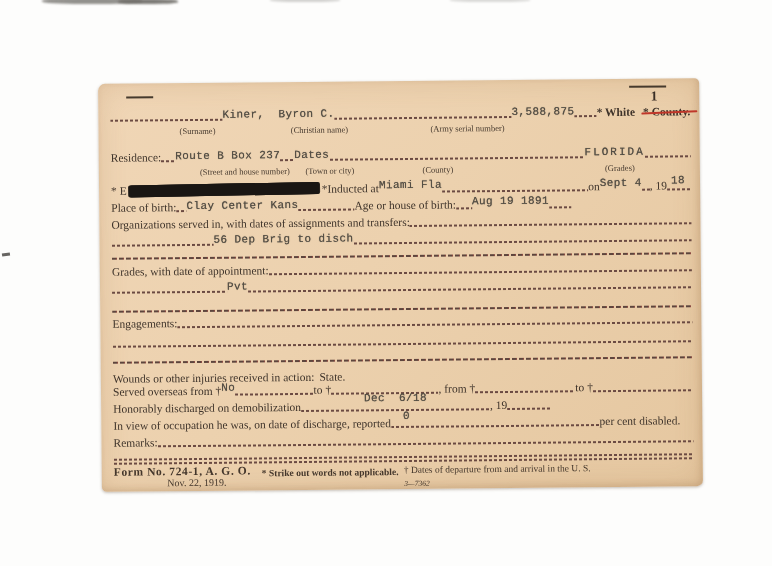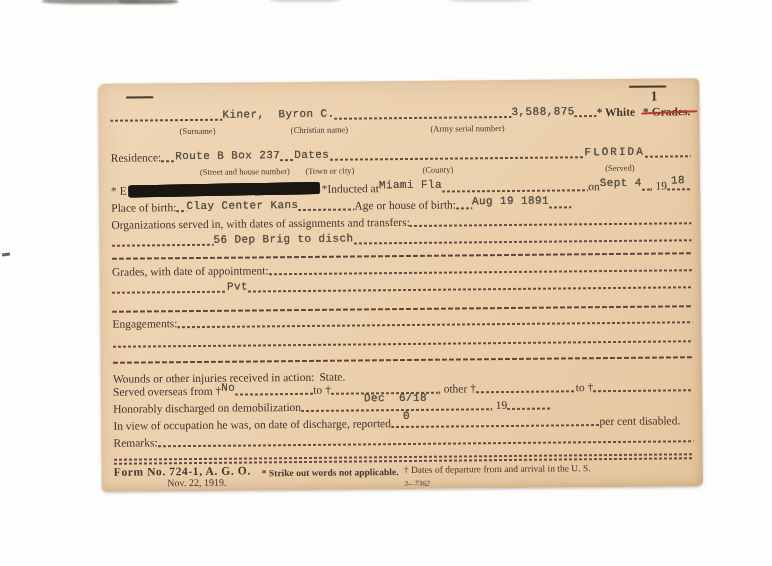--- a/index.html
+++ b/index.html
@@ -65,21 +65,21 @@
   <div class="pagenum" style="left:546px;top:10px;width:20px;text-align:center;">1</div>
 
   <div class="row" style="top:22px;">
     <span class="dots" style="flex:0 0 112px;"></span>
     <span class="typed">Kiner,  Byron C.</span>
     <span class="dots"></span>
     <span class="typed">3,588,875</span>
     <span class="dots" style="flex:0 0 22px;"></span>
     <span class="printed b">* White</span>
     <span class="gap"></span>
-    <span class="printed b struck">* Grades.</span>
+    <span class="printed b struck">* County.</span>
   </div>
   <div class="label-row" style="top:43px;">
     <span class="small-label" style="left:37px;width:100px;">(Surname)</span>
     <span class="small-label" style="left:144px;width:130px;">(Christian name)</span>
     <span class="small-label" style="left:282px;width:150px;">(Army serial number)</span>
   </div>
 
   <div class="row" style="top:63px;">
     <span class="printed">Residence:</span>
     <span class="dots" style="flex:0 0 14px;"></span>
@@ -87,21 +87,21 @@
     <span class="dots" style="flex:0 0 14px;"></span>
     <span class="typed">Dates</span>
     <span class="dots"></span>
     <span class="typed" style="letter-spacing:2px;">FLORIDA</span>
     <span class="dots" style="flex:0 0 46px;"></span>
   </div>
   <div class="label-row" style="top:84px;">
     <span class="small-label" style="left:69px;width:130px;">(Street and house number)</span>
     <span class="small-label" style="left:174px;width:90px;">(Town or city)</span>
     <span class="small-label" style="left:287px;width:80px;">(County)</span>
-    <span class="small-label" style="left:479px;width:60px;">(Served)</span>
+    <span class="small-label" style="left:479px;width:60px;">(Grades)</span>
   </div>
 
   <div class="row" style="top:96px;">
     <span class="printed">* E</span>
     <span class="redaction" style="flex:0 0 190px;"></span>
     <span class="printed">*Inducted at</span>
     <span class="typed raise">Miami Fla</span>
     <span class="dots"></span>
     <span class="printed">on</span>
     <span class="typed raise">Sept 4</span>
@@ -157,21 +157,21 @@
     <span class="gap" style="flex:0 0 5px;"></span>
     <span class="printed">State.</span>
   </div>
 
   <div class="row" style="top:297px;">
     <span class="printed">Served overseas from †</span>
     <span class="typed raise">No</span>
     <span class="dots" style="flex:0.8 1 20px;"></span>
     <span class="printed">to †</span>
     <span class="dots" style="flex:1.2 1 20px;"></span>
-    <span class="printed">, other †</span>
+    <span class="printed">, from †</span>
     <span class="dots" style="flex:1.1 1 20px;"></span>
     <span class="printed">to †</span>
     <span class="dots" style="flex:1.1 1 20px;"></span>
   </div>
 
   <div class="row" style="top:314px;right:auto;width:438px;">
     <span class="printed">Honorably discharged on demobilization</span>
     <span class="dots">
       <span class="typed over raise" style="left:50%;transform:translateX(-50%);bottom:3px;">Dec  6/18</span>
     </span>

